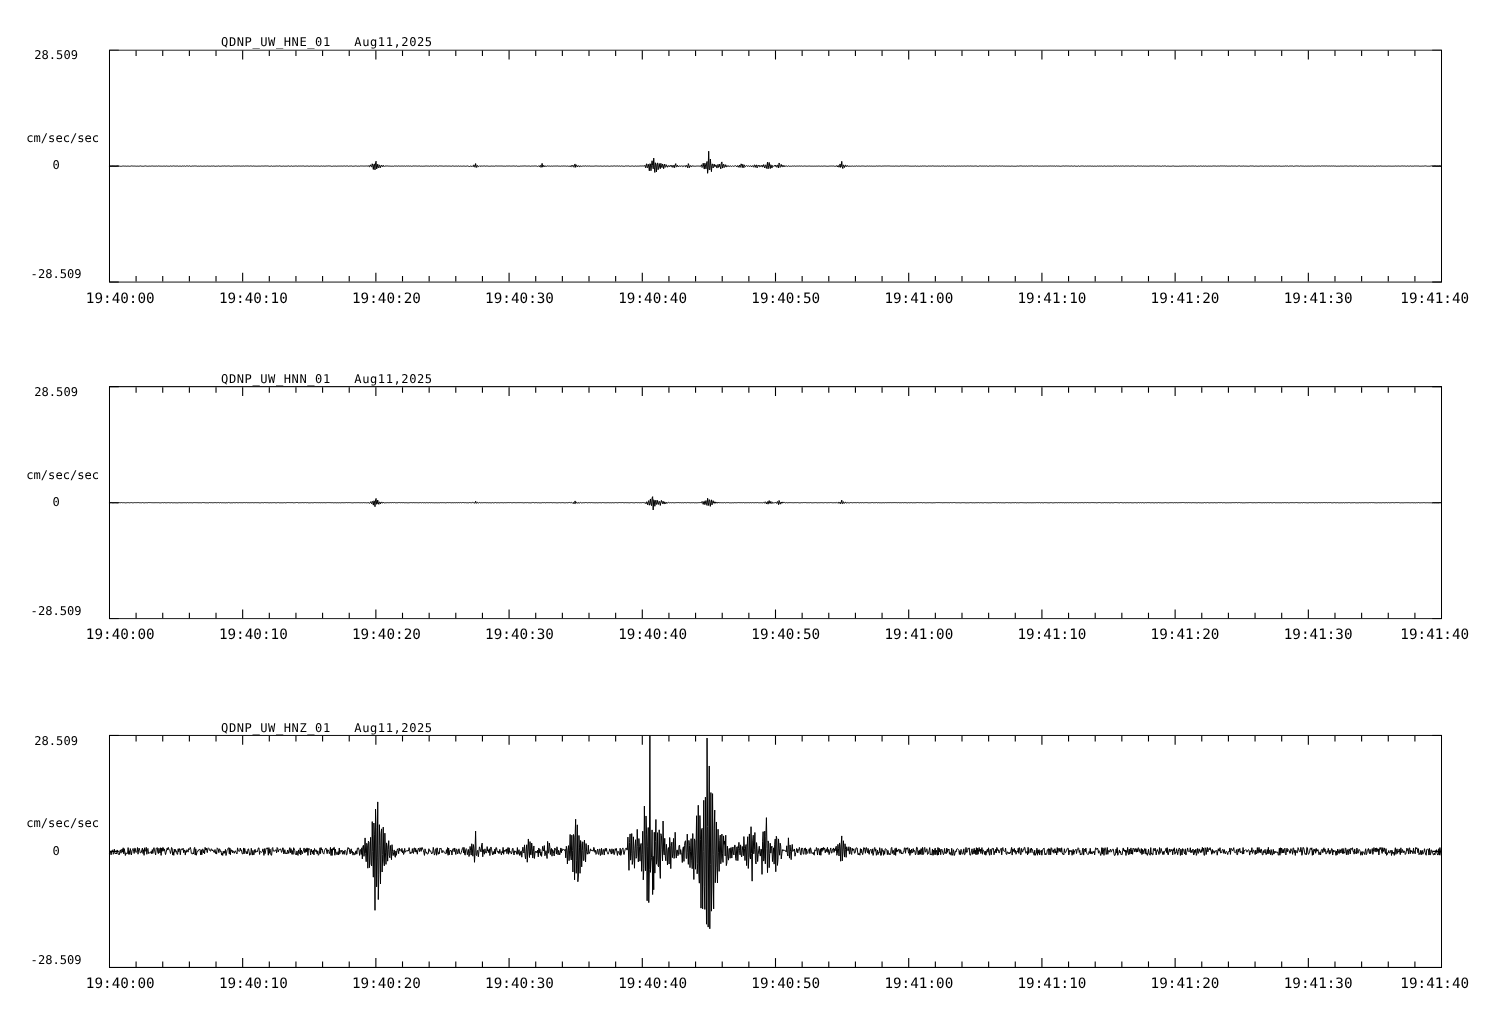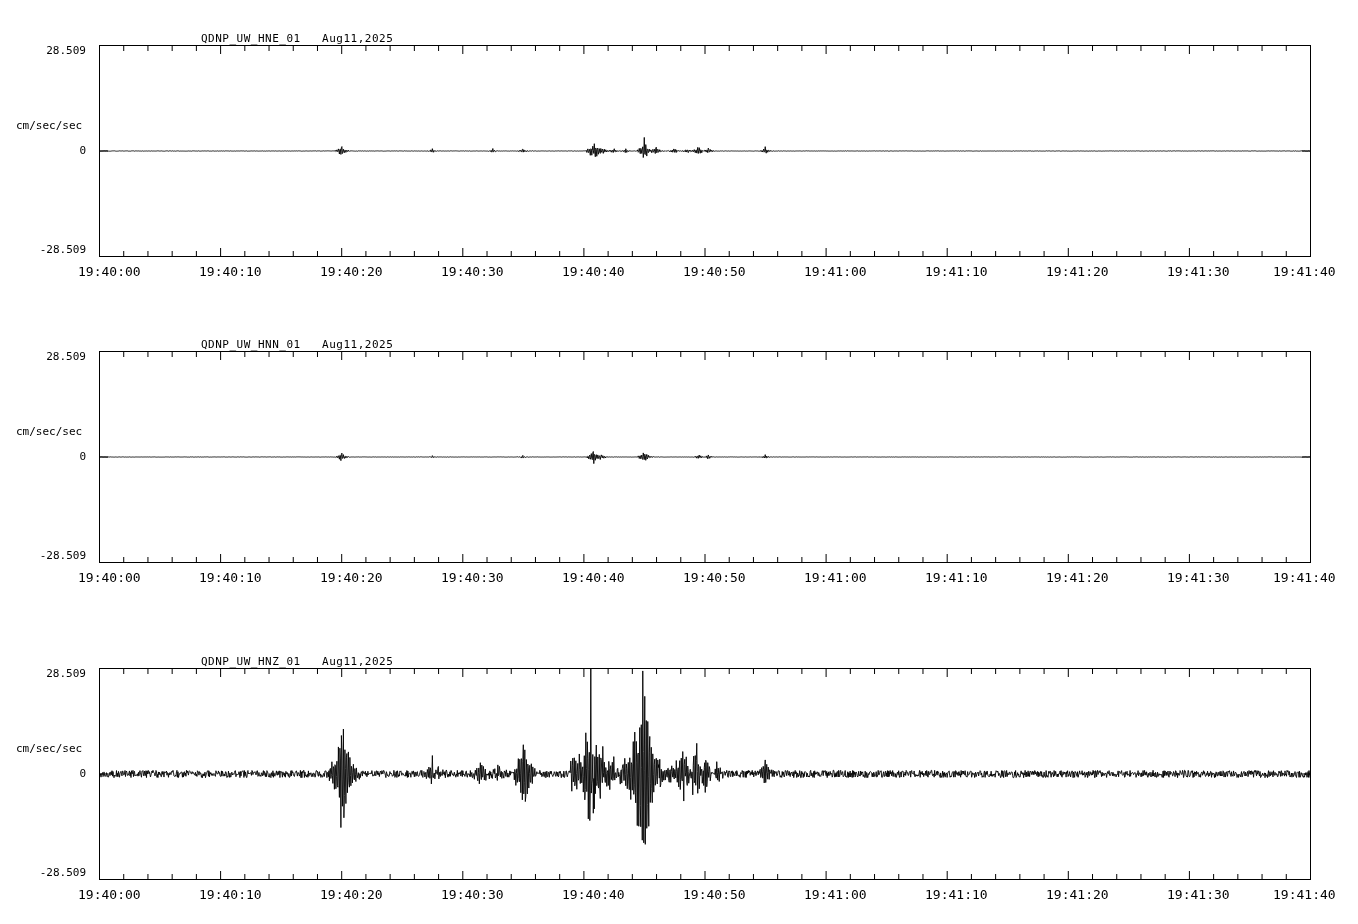--- a/index.html
+++ b/index.html
@@ -28,28 +28,28 @@
     position: absolute;
     font-size: 11px;
     letter-spacing: 0.5px;
     white-space: pre;
     color: #000;
   }
   .ylabel {
     position: absolute;
     font-size: 11px;
     white-space: pre;
-    text-align: left;
+    text-align: center;
     color: #000;
   }
   .ytick-label {
     position: absolute;
     font-size: 11px;
     white-space: pre;
-    text-align: right;
+    text-align: center;
     color: #000;
   }
   .xtick-label {
     position: absolute;
     font-size: 13px;
     white-space: pre;
     color: #000;
   }
   .plot-svg {
     position: absolute;

